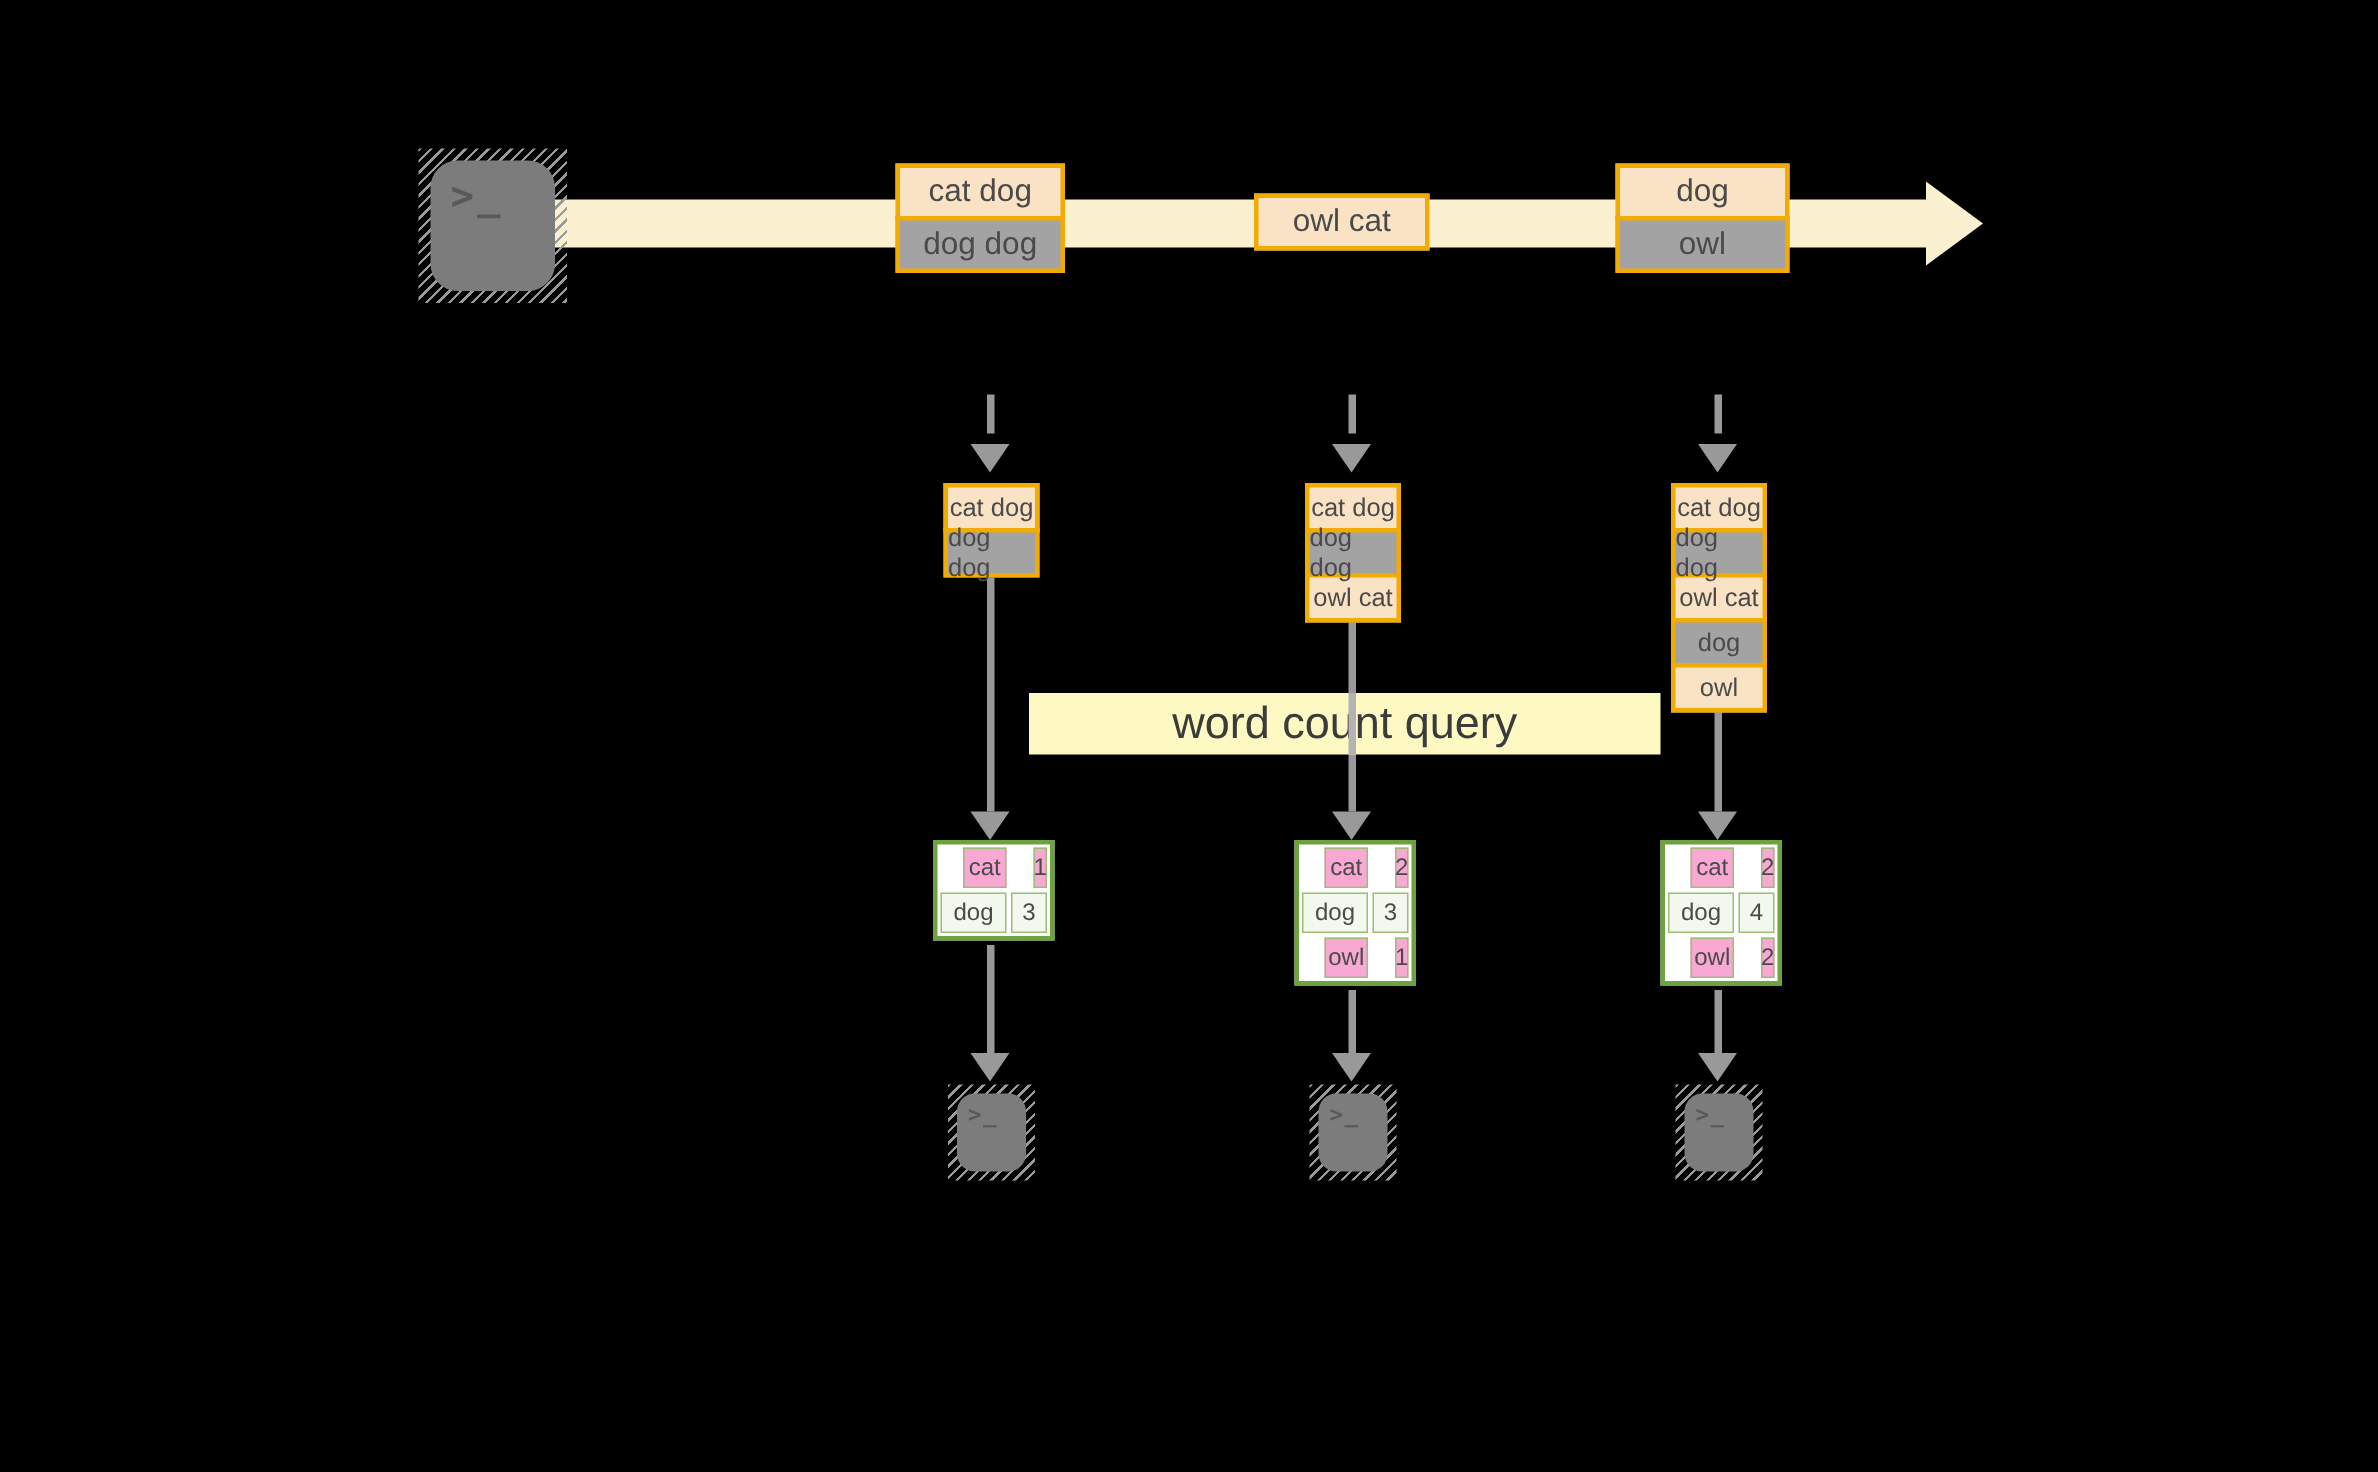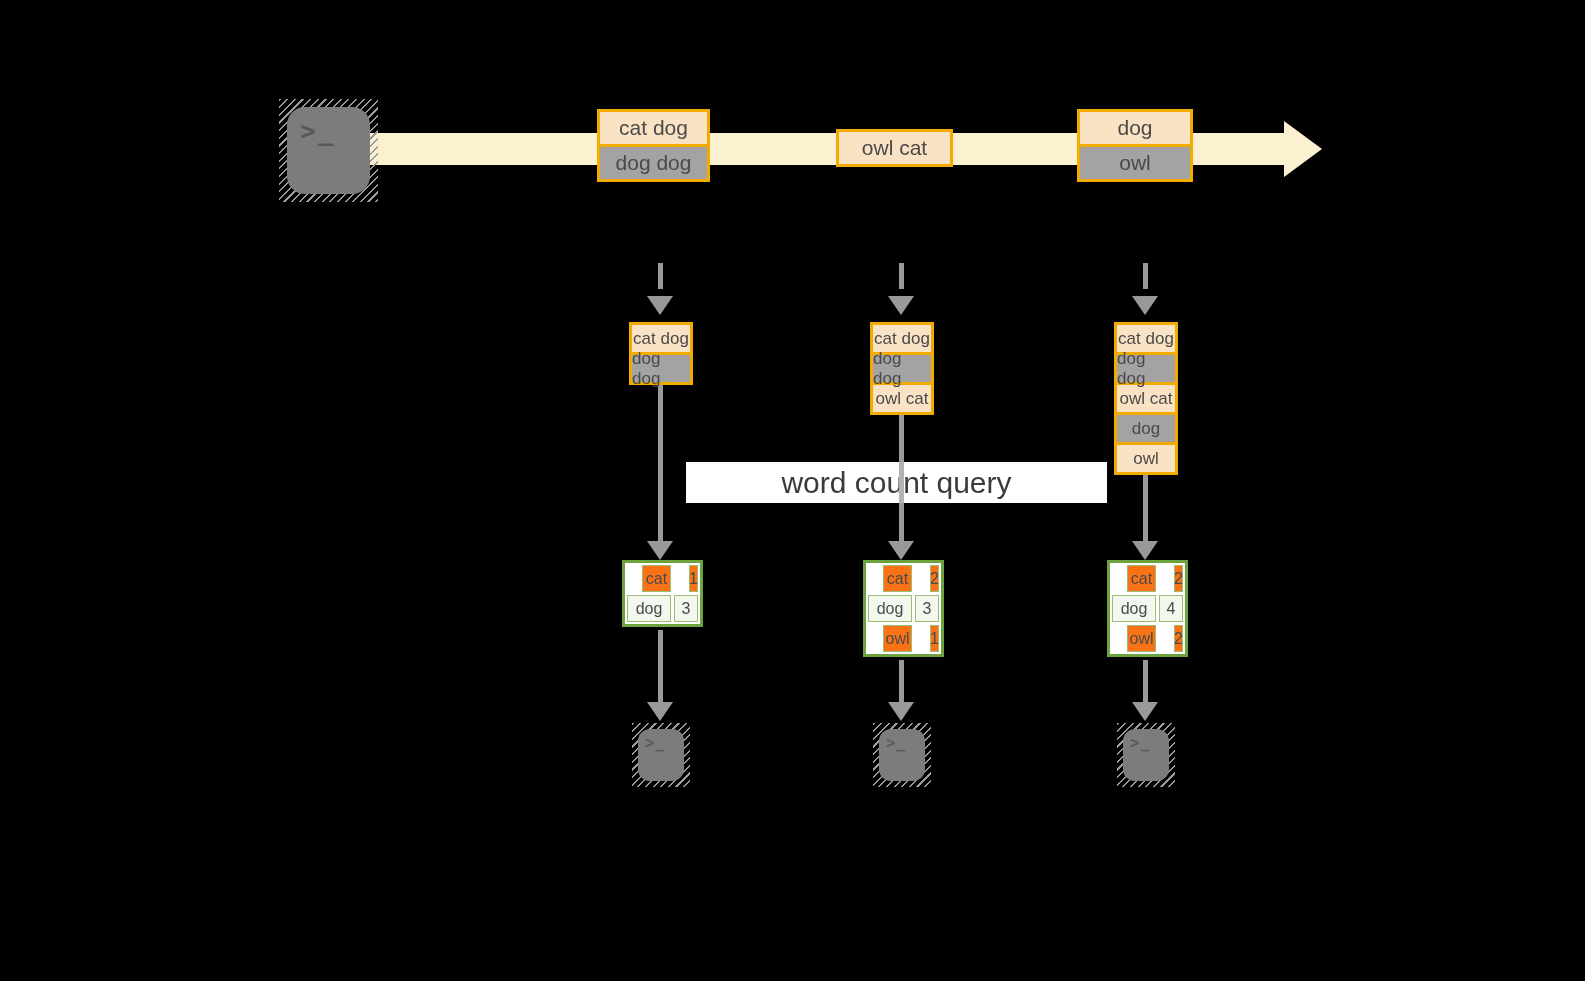--- a/index.html
+++ b/index.html
@@ -18,29 +18,29 @@
   .orow:first-child{margin-top:0;}
   .peach{background:#fae3c4;}
   .cream{background:#a3a3a3;}
   .big{height:38px;font-size:21px;}
   .small{height:33px;font-size:17px;}
   
   .vline{position:absolute;width:5px;background:#999;z-index:2;}
   .vhead{position:absolute;width:0;height:0;z-index:2;
     border-left:13px solid transparent;border-right:13px solid transparent;border-top:19px solid #999;}
   
-  .banner{position:absolute;left:686px;top:462px;width:421px;height:41px;background:#ffffff;z-index:3;
+  .banner{position:absolute;left:686px;top:462px;width:421px;height:41px;background:#fef9c3;z-index:3;
     display:flex;align-items:center;justify-content:center;color:#3b3b3b;font-size:30px;}
   .banner-line{position:absolute;left:899px;top:462px;width:5px;height:41px;background:#b3b3b3;z-index:4;}
   
   .gtable{position:absolute;z-index:7;background:#fff;border:3px solid #6ca33c;padding:2px;
     display:grid;grid-template-columns:44px 24px;gap:3px;}
   .gcell{box-sizing:border-box;height:27px;border:1px solid #9cbd74;display:flex;align-items:center;justify-content:center;
     font-size:16px;color:#4a4a4a;}
-  .gdark{background:#f97316;margin-left:15px;}
+  .gdark{background:#f9a8d4;margin-left:15px;}
   .glight{background:#f3f8ee;}
   
   .term{position:absolute;z-index:7;
     background:repeating-linear-gradient(135deg,#9a9a9a 0 1.6px,rgba(0,0,0,0) 1.6px 5.4px);}
   .term-inner{position:absolute;background:#7c7c7c;display:block;}
   .term-big .term-inner{inset:8px;border-radius:18px;}
   .term-small .term-inner{inset:6px;border-radius:12px;}
   .term-glyph{position:absolute;left:16%;top:10%;color:#595959;font-weight:bold;
     font-family:"DejaVu Sans Mono",monospace;letter-spacing:2px;}
   .term-big .term-glyph{font-size:26px;}

